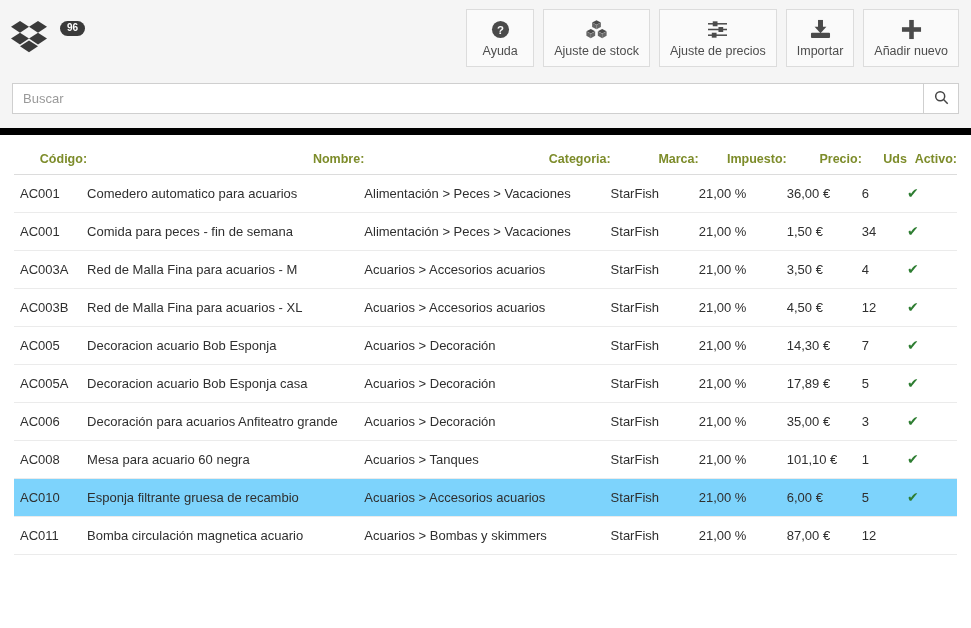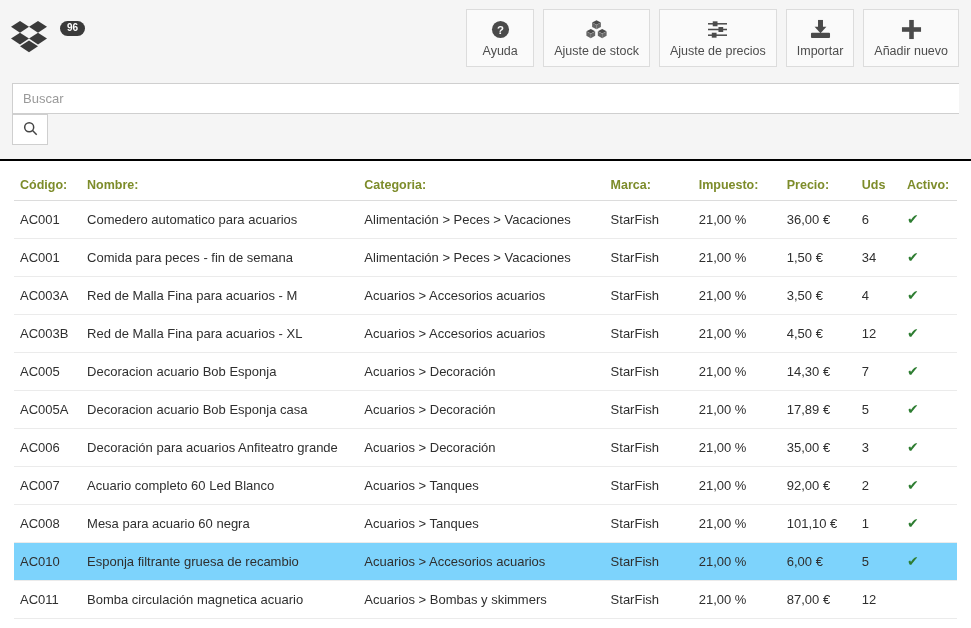--- a/index.html
+++ b/index.html
@@ -88,22 +88,21 @@
     color: #4d4d4d;
     white-space: nowrap;
     line-height: 1;
   }
 
   
   .searchwrap {
     background: #f5f5f5;
     padding: 8px 12px 14px 12px;
     display: flex;
-    border-bottom: 2px solid #000000;
-    flex-direction: column;
+    border-bottom: 7px solid #000000;
   }
   .search-input {
     flex: 1 1 auto;
     height: 31px;
     border: 1px solid #cfcfcf;
     border-right: none;
     background: #fff;
     font-size: 13px;
     color: #333;
     padding: 0 10px;
@@ -121,21 +120,21 @@
   }
 
   
   .table-area { background: #fff; padding: 0 14px; }
   table.grid {
     width: 100%;
     border-collapse: collapse;
     table-layout: fixed;
   }
   table.grid th {
-    text-align: left;
+    text-align: right;
     font-size: 12.5px;
     font-weight: bold;
     color: #7d8c2a;
     padding: 17px 0 8px 0;
     border-bottom: 1px solid #dcdcdc;
     white-space: nowrap;
   }
   table.grid td {
     font-size: 13px;
     color: #2f2f2f;
@@ -337,30 +336,20 @@
             <td class="col-codigo">AC006</td>
             <td class="col-nombre">Decoración para acuarios Anfiteatro grande</td>
             <td class="col-categoria">Acuarios &gt; Decoración</td>
             <td class="col-marca">StarFish</td>
             <td class="col-impuesto">21,00 %</td>
             <td class="col-precio">35,00 €</td>
             <td class="col-uds">3</td>
             <td class="col-activo"><span class="check">✔</span></td>
           </tr>
           <tr>
-            <td class="col-codigo">AC007</td>
-            <td class="col-nombre">Acuario completo 60 Led Blanco</td>
-            <td class="col-categoria">Acuarios &gt; Tanques</td>
-            <td class="col-marca">StarFish</td>
-            <td class="col-impuesto">21,00 %</td>
-            <td class="col-precio">92,00 €</td>
-            <td class="col-uds">2</td>
-            <td class="col-activo"><span class="check">✔</span></td>
-          </tr>
-          <tr>
             <td class="col-codigo">AC008</td>
             <td class="col-nombre">Mesa para acuario 60 negra</td>
             <td class="col-categoria">Acuarios &gt; Tanques</td>
             <td class="col-marca">StarFish</td>
             <td class="col-impuesto">21,00 %</td>
             <td class="col-precio">101,10 €</td>
             <td class="col-uds">1</td>
             <td class="col-activo"><span class="check">✔</span></td>
           </tr>
           <tr class="row-hl">

